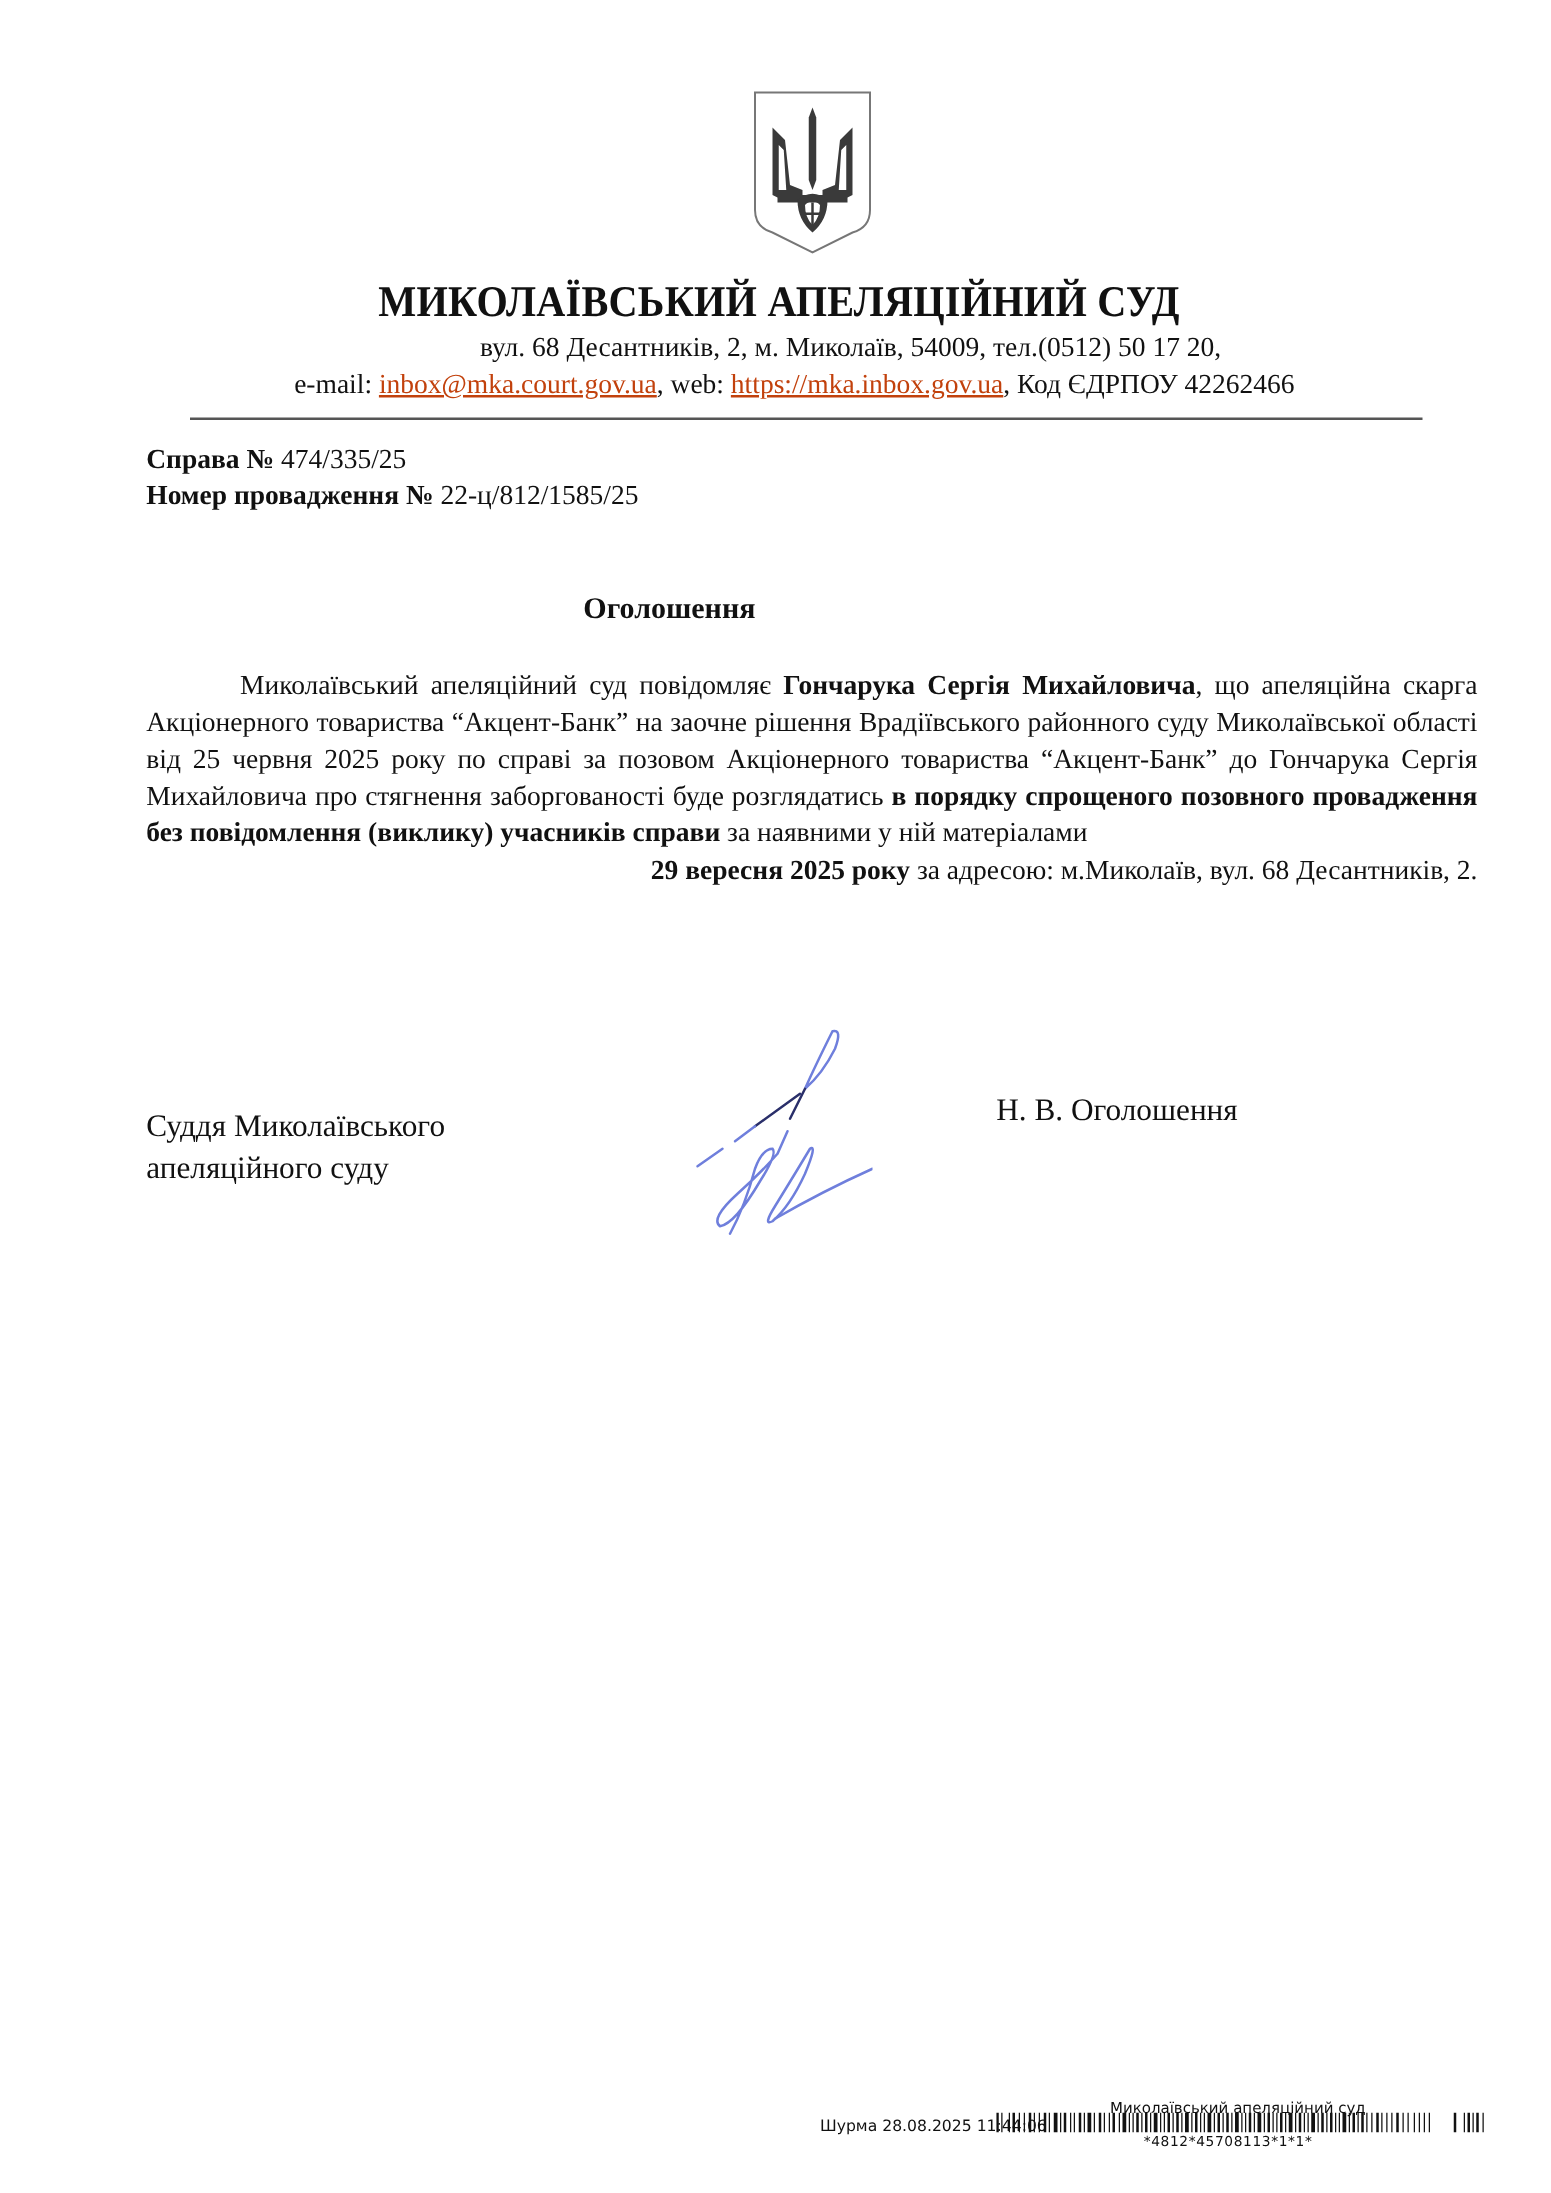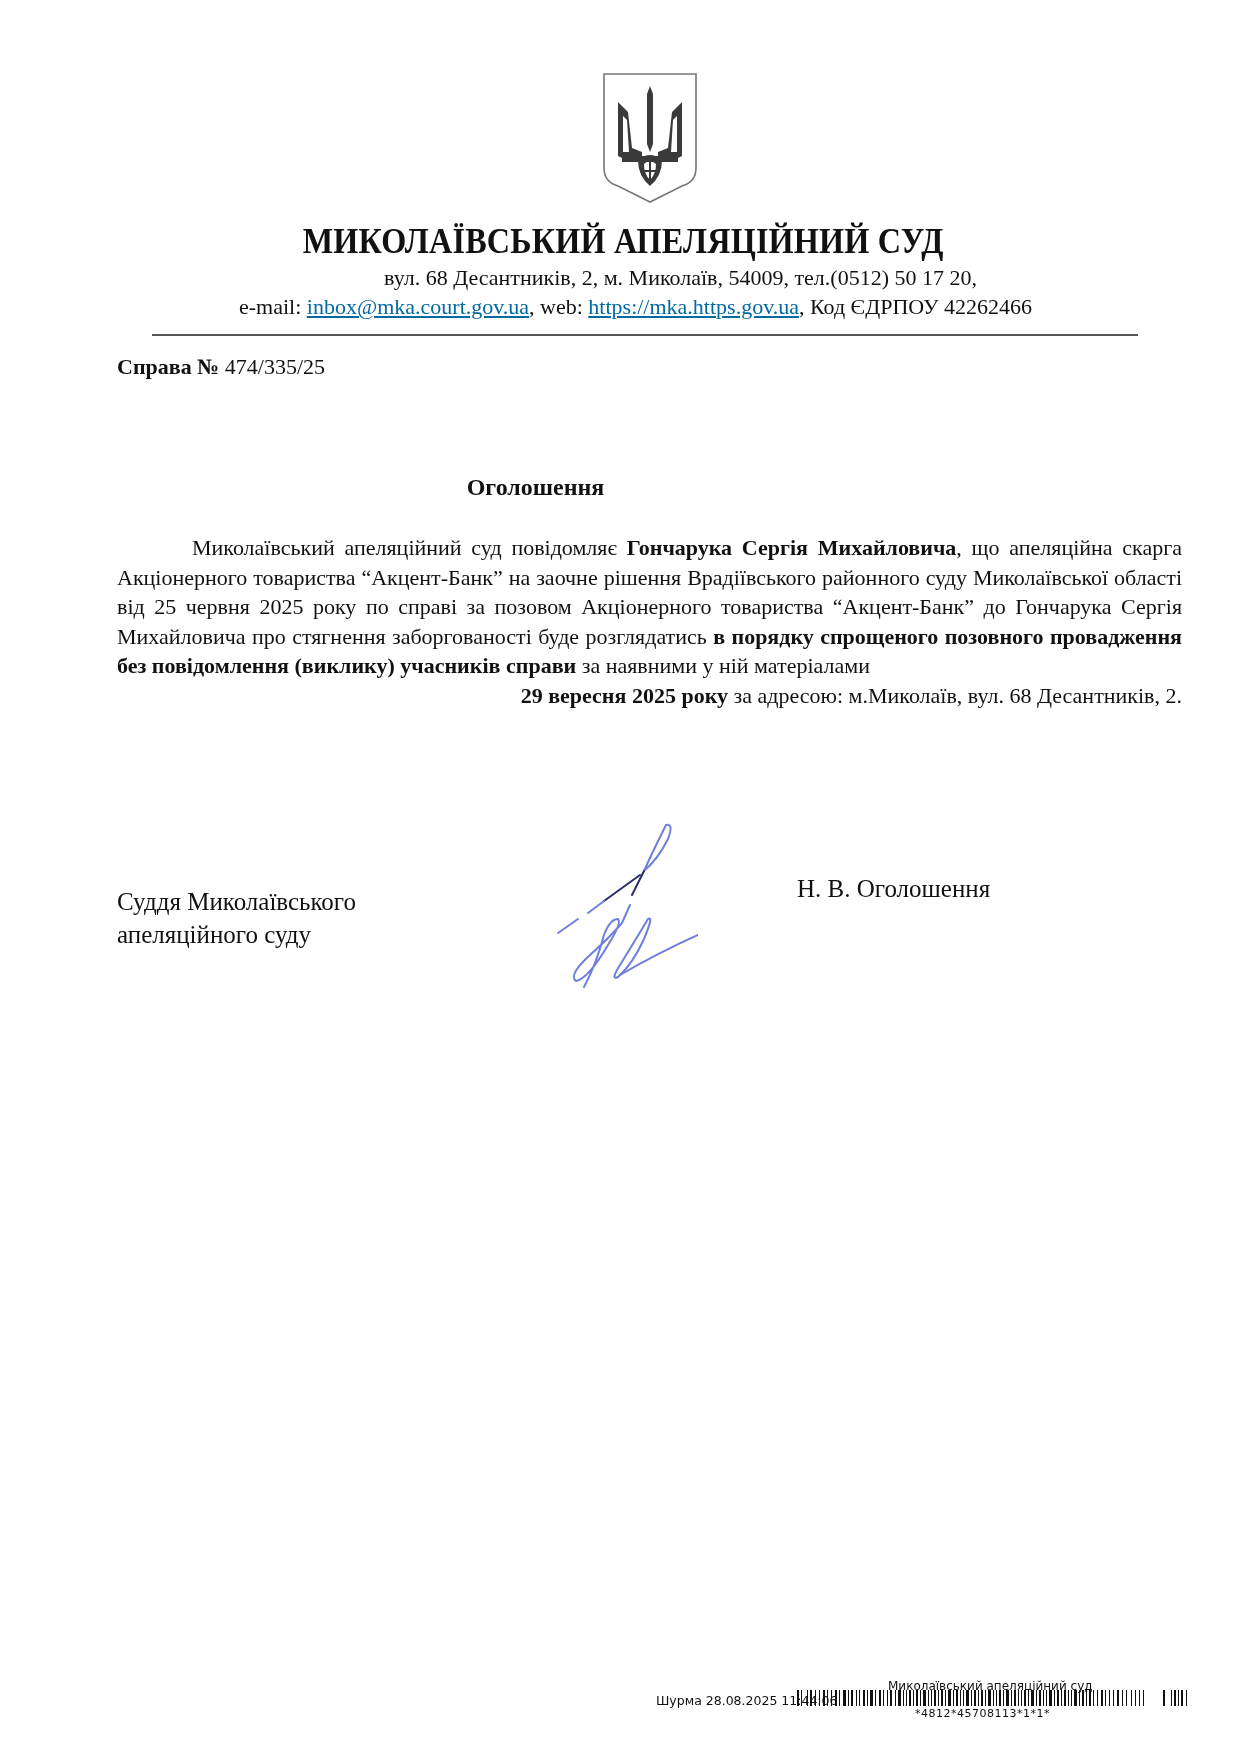--- a/index.html
+++ b/index.html
@@ -17,21 +17,21 @@
     left: 0; width: 1241px; top: 222px; text-align: center;
     font-size: 35px; font-weight: bold; letter-spacing: 0.2px;
     transform: scaleX(0.92); transform-origin: 654px 0;
   }
   .court-title span { display: inline-block; }
   .address-line {
     left: 0; width: 1241px; text-align: center; font-size: 22px;
   }
   .addr1 { top: 265px; left: 60px; }
   .addr2 { top: 294px; left: 15px; }
-  .addr2 a { color: #0369a1; text-decoration: underline; }
+  .addr2 a { color: #c2410c; text-decoration: underline; }
   .header-rule {
     left: 152px; top: 334px; width: 986px; height: 0;
     border-top: 2px solid #555555;
   }
 
   
   .meta { left: 117px; top: 352px; font-size: 22px; line-height: 29px; }
   .meta .lbl { font-weight: bold; }
 
   
@@ -81,28 +81,32 @@
       <path d="M38 98 H58 V100 H38 Z"></path>
     </g>
   </svg>
 </div>
 
 <div class="abs court-title">
   <span>МИКОЛАЇВСЬКИЙ АПЕЛЯЦІЙНИЙ СУД</span>
 </div>
 <div class="abs address-line addr1">вул. 68 Десантників, 2, м. Миколаїв, 54009, тел.(0512) 50 17 20,</div>
 <div class="abs address-line addr2">
-  <span>e-mail: </span><a>inbox@mka.court.gov.ua</a><span>, web: </span><a>https://mka.https.gov.ua</a><span>, Код ЄДРПОУ 42262466</span>
+  <span>e-mail: </span><a>inbox@mka.court.gov.ua</a><span>, web: </span><a>https://mka.inbox.gov.ua</a><span>, Код ЄДРПОУ 42262466</span>
 </div>
 <div class="abs header-rule"></div>
 
 <div class="abs meta">
   <div>
     <span class="lbl">Справа №</span>
     <span>474/335/25</span>
+  </div>
+  <div>
+    <span class="lbl">Номер провадження №</span>
+    <span>22-ц/812/1585/25</span>
   </div>
 </div>
 
 <div class="abs announce-title">Оголошення</div>
 
 <div class="abs body-text">
   <p class="indent"><span>Миколаївський апеляційний суд повідомляє </span><b>Гончарука Сергія Михайловича</b><span>, що апеляційна скарга Акціонерного товариства “Акцент-Банк” на заочне рішення Врадіївського районного суду Миколаївської області від 25 червня 2025 року по справі за позовом Акціонерного товариства “Акцент-Банк” до Гончарука Сергія Михайловича про стягнення заборгованості буде розглядатись </span><b>в порядку спрощеного позовного провадження без повідомлення (виклику) учасників справи</b><span> за наявними у ній матеріалами</span></p>
   <p class="last"><b>29 вересня 2025 року</b><span> за адресою: м.Миколаїв, вул. 68 Десантників, 2.</span></p>
 </div>
 

